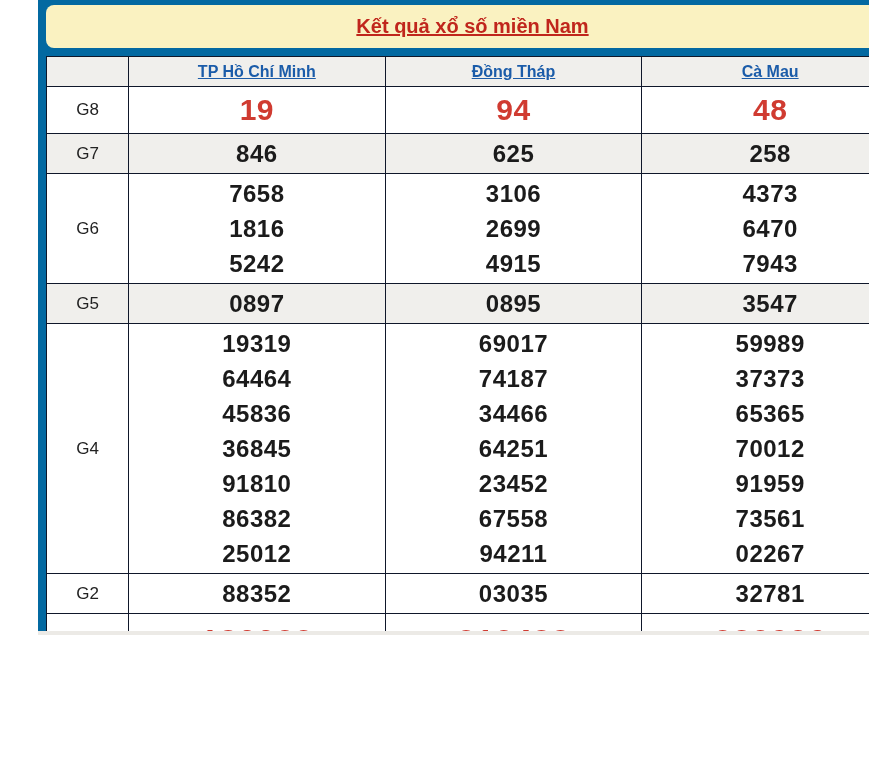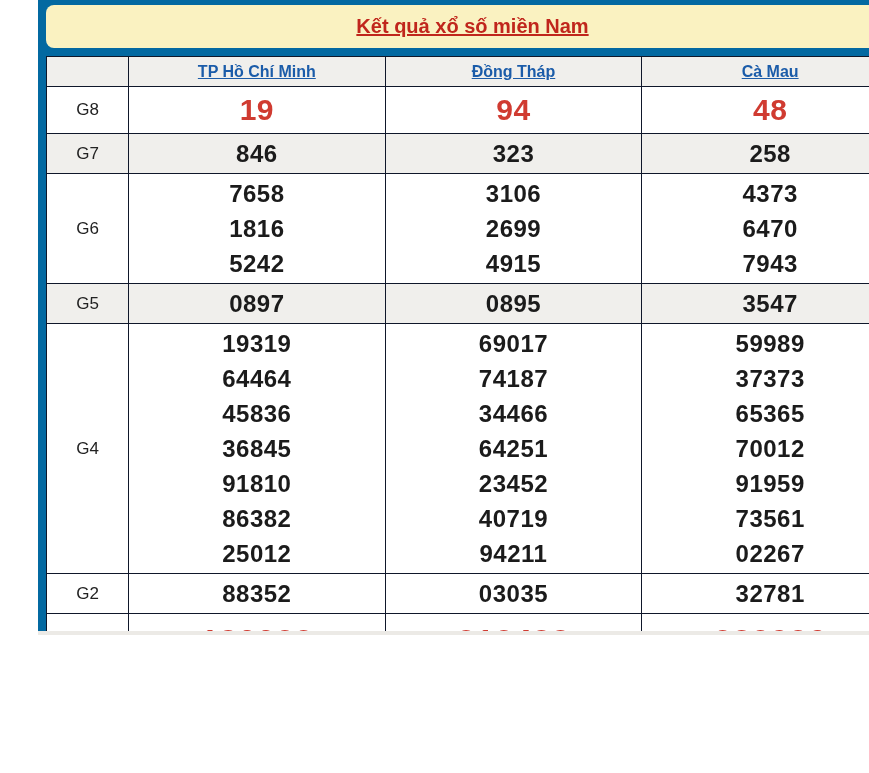--- a/index.html
+++ b/index.html
@@ -147,21 +147,21 @@
           <td class="num-cell">
             <div class="num">48</div>
           </td>
         </tr>
         <tr class="shade">
           <td class="label-cell">G7</td>
           <td class="num-cell">
             <div class="num">846</div>
           </td>
           <td class="num-cell">
-            <div class="num">323</div>
+            <div class="num">625</div>
           </td>
           <td class="num-cell">
             <div class="num">258</div>
           </td>
         </tr>
         <tr>
           <td class="label-cell">G6</td>
           <td class="num-cell">
             <div class="num">7658</div>
             <div class="num">1816</div>
@@ -200,21 +200,21 @@
             <div class="num">91810</div>
             <div class="num">86382</div>
             <div class="num">25012</div>
           </td>
           <td class="num-cell">
             <div class="num">69017</div>
             <div class="num">74187</div>
             <div class="num">34466</div>
             <div class="num">64251</div>
             <div class="num">23452</div>
-            <div class="num">40719</div>
+            <div class="num">67558</div>
             <div class="num">94211</div>
           </td>
           <td class="num-cell">
             <div class="num">59989</div>
             <div class="num">37373</div>
             <div class="num">65365</div>
             <div class="num">70012</div>
             <div class="num">91959</div>
             <div class="num">73561</div>
             <div class="num">02267</div>

